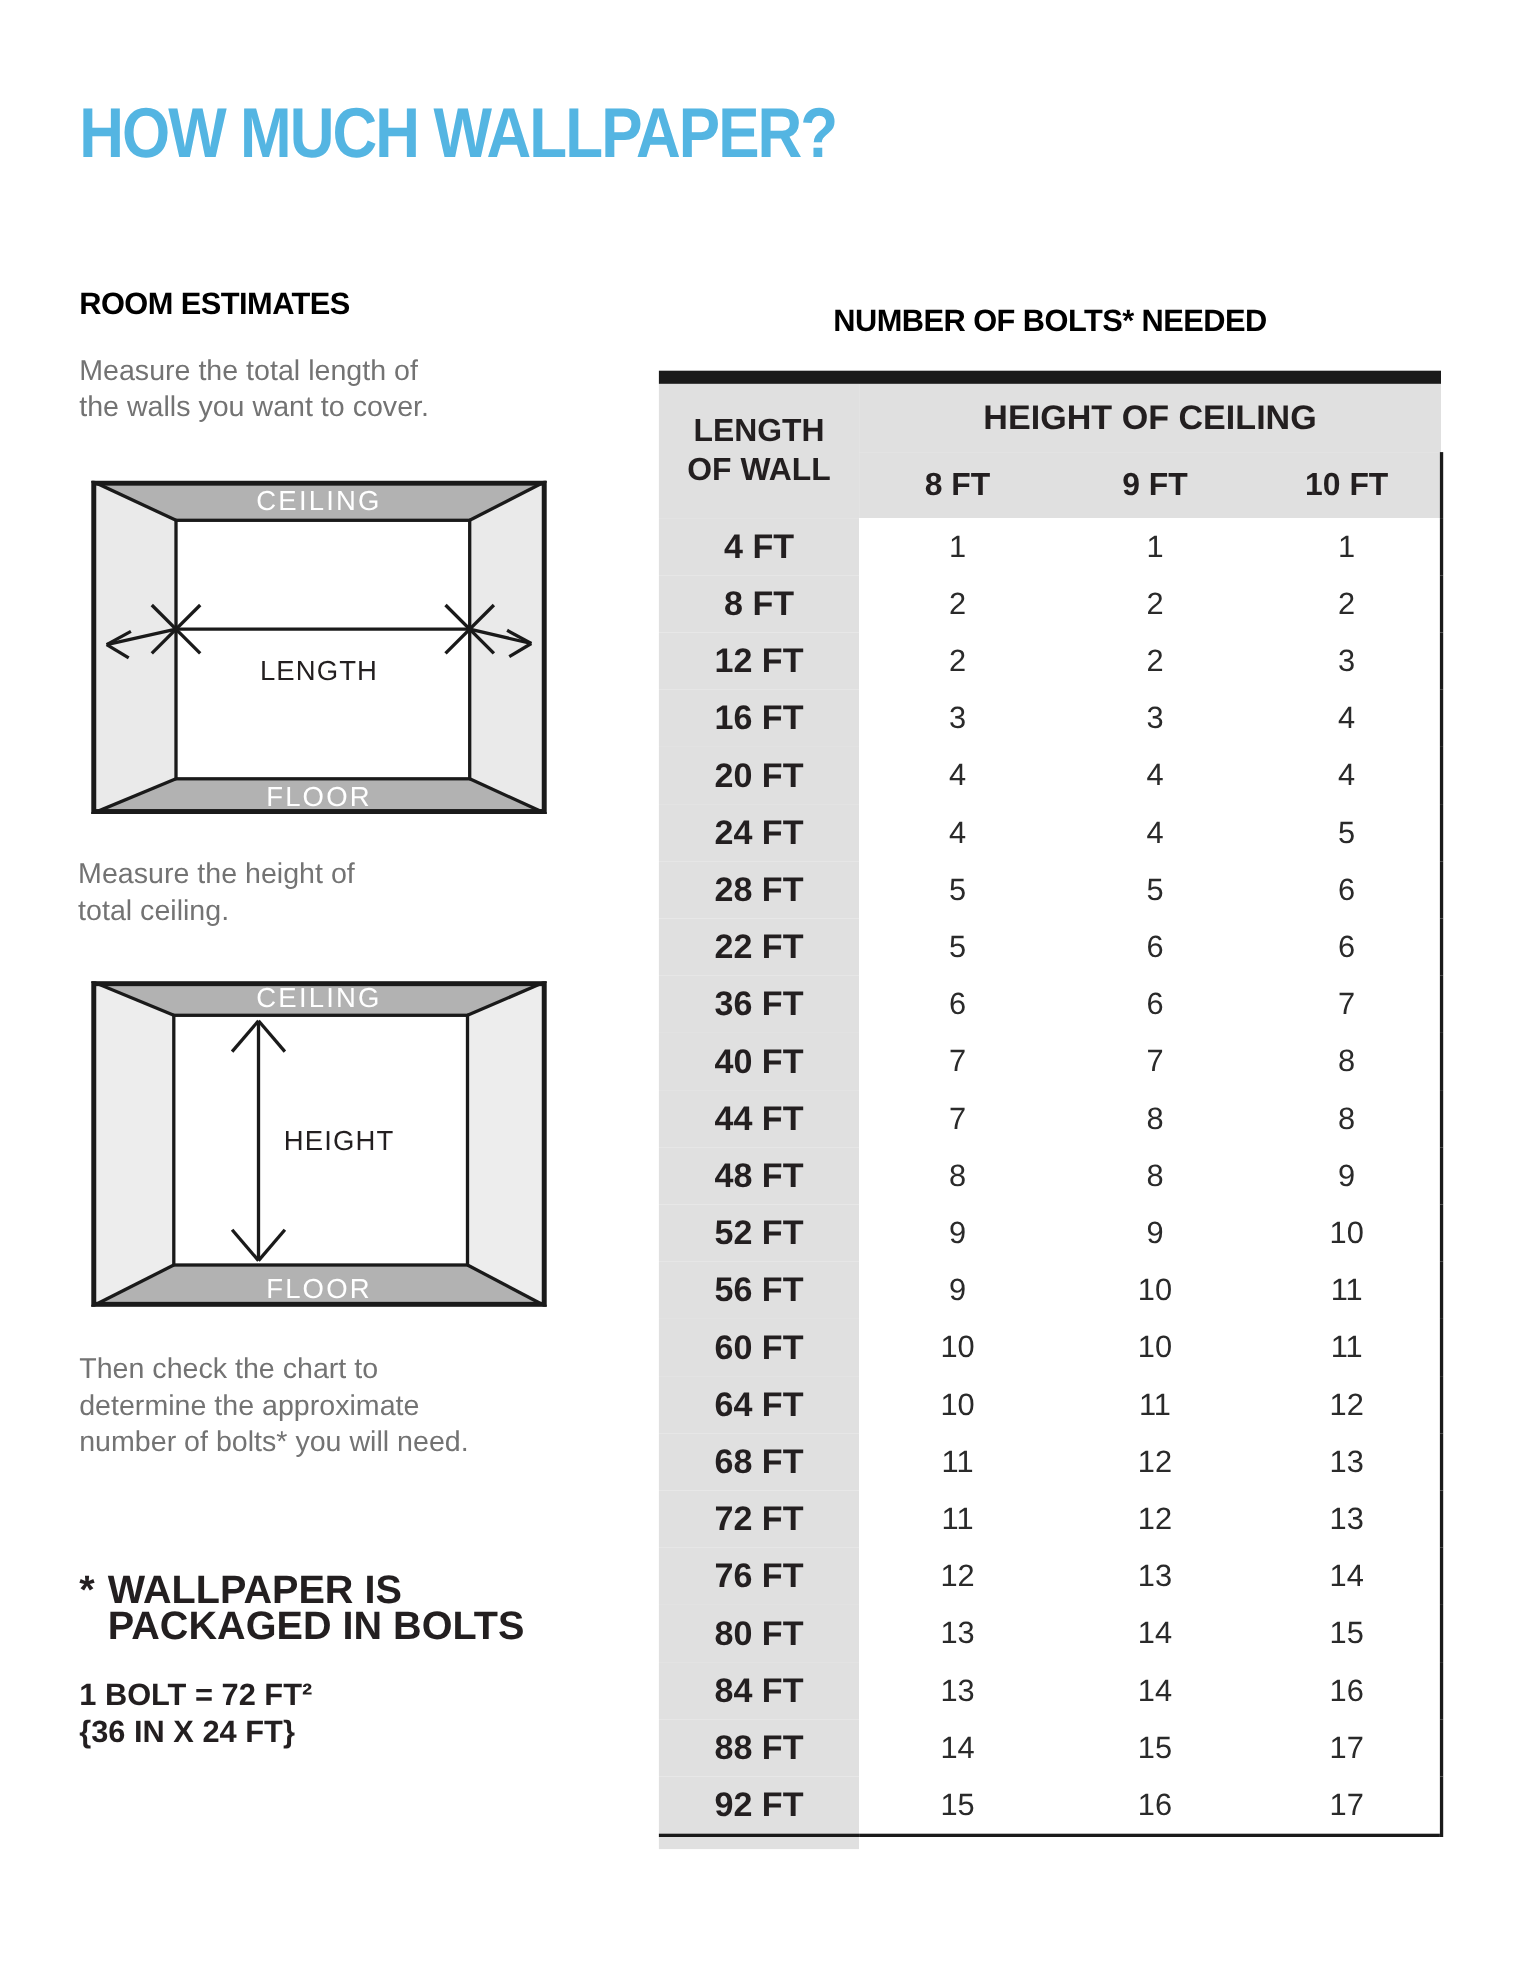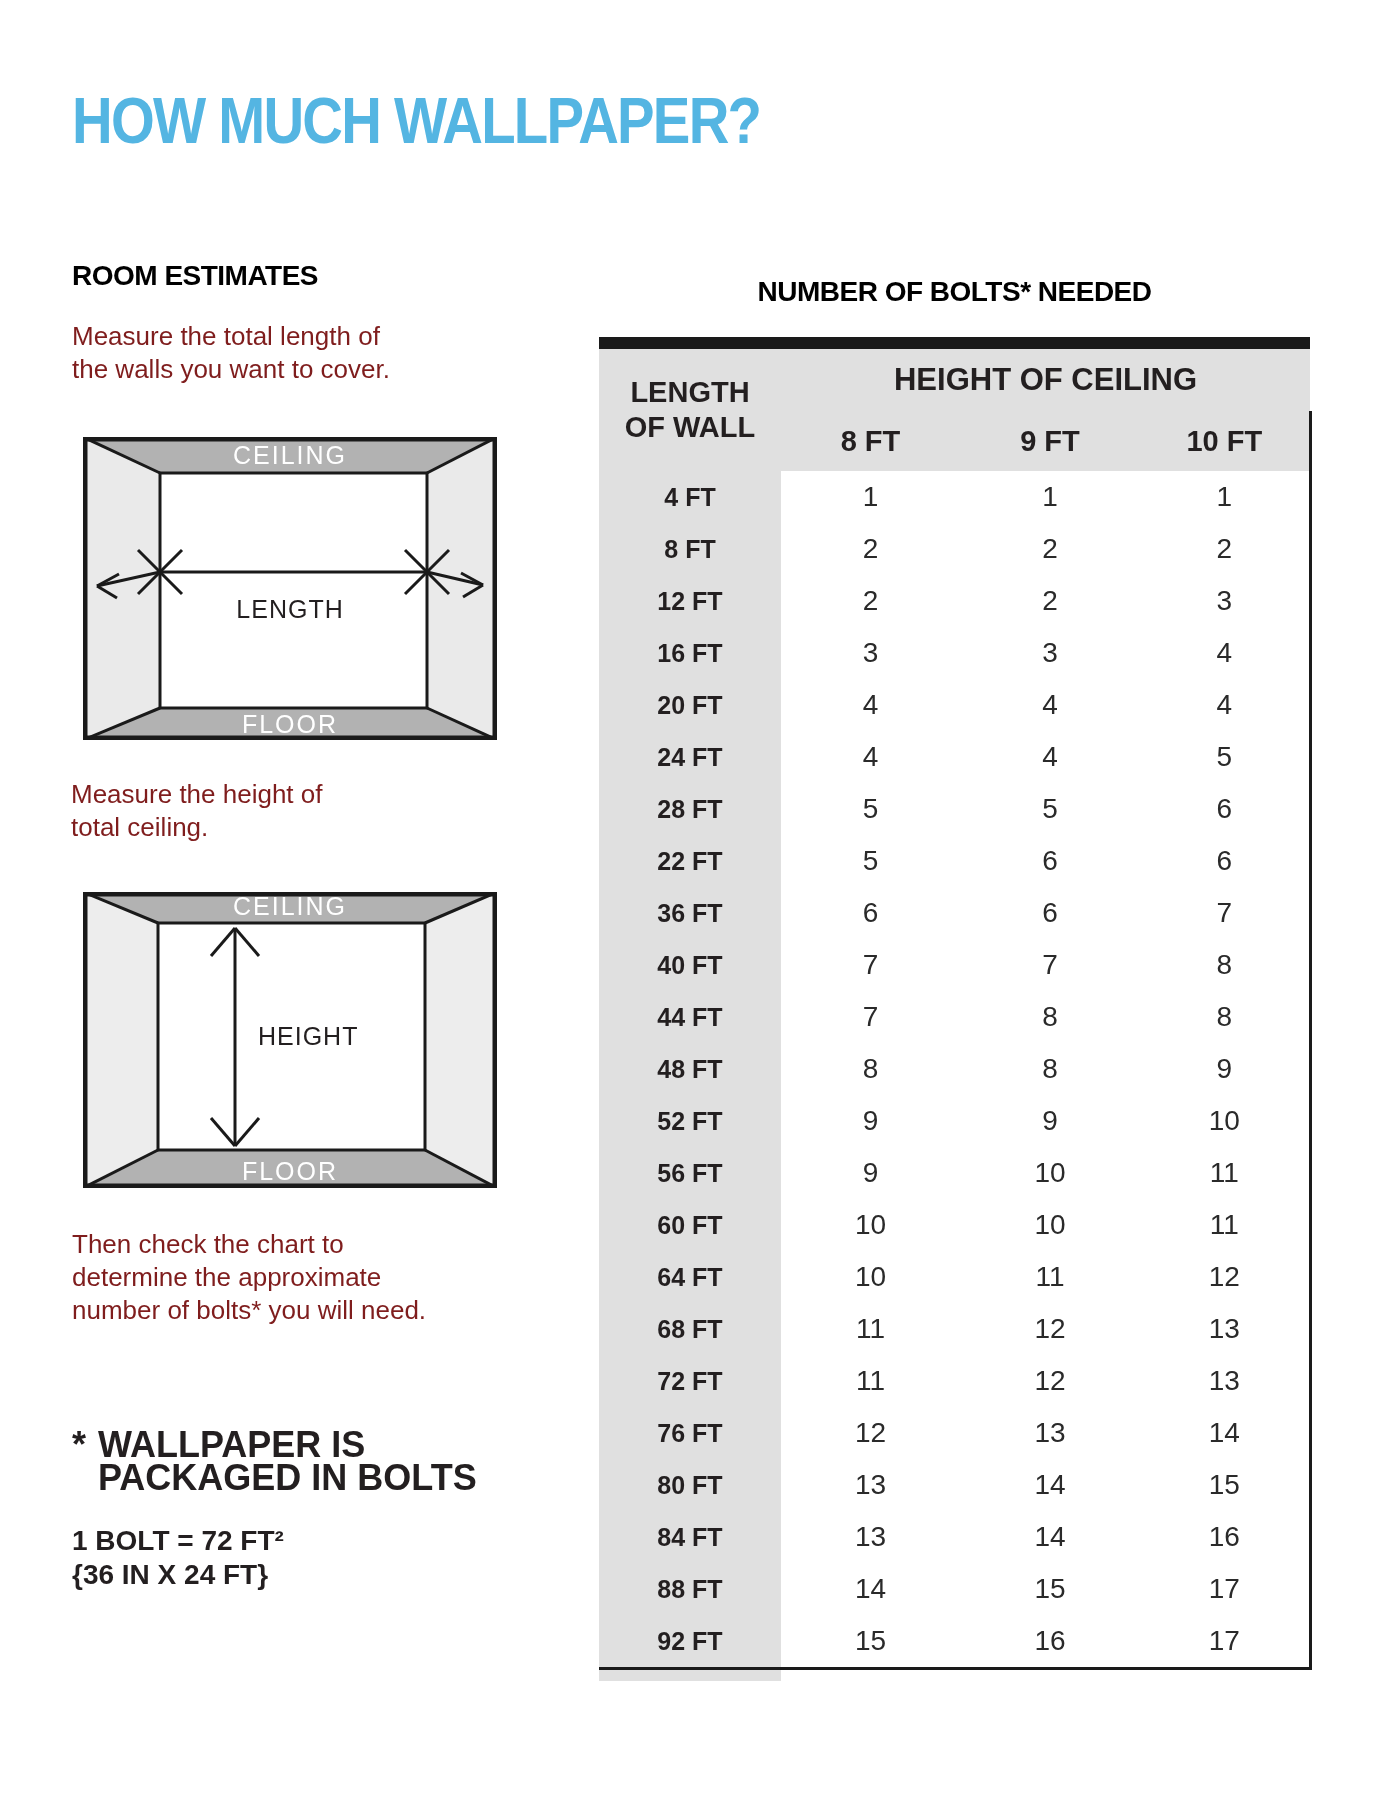--- a/index.html
+++ b/index.html
@@ -8,21 +8,21 @@
 
   .abs{position:absolute;}
 
   #main-title{left:72px;top:84px;font-size:64px;font-weight:bold;color:#54B5E2;
               letter-spacing:-2px;transform:scaleX(.88);transform-origin:left top;white-space:nowrap;}
 
   .section-heading{font-size:28px;font-weight:bold;color:#000000;letter-spacing:-0.5px;white-space:nowrap;}
   #room-estimates-heading{left:72px;top:260px;}
   #table-heading{left:599px;top:276px;width:711px;text-align:center;}
 
-  .body-text{font-size:26px;line-height:33px;color:#7f1d1d;}
+  .body-text{font-size:26px;line-height:33px;color:#737373;}
   #para-length{left:72px;top:320px;}
   #para-height{left:71px;top:778px;}
   #para-chart{left:72px;top:1228px;}
 
   .diagram{left:83px;width:414px;}
   #diagram-length{top:437px;height:303px;}
   #diagram-height{top:892px;height:296px;}
   .diagram svg{display:block;}
   .diagram text{font-family:"Liberation Sans","DejaVu Sans",sans-serif;}
   .surface-label{fill:#ffffff;font-size:25px;letter-spacing:2px;}
@@ -37,21 +37,21 @@
   #table-topbar{left:599px;top:337px;width:711px;height:12px;background:#1a1a1a;}
   #bolts-table-wrap{left:599px;top:349px;width:711px;}
   table.bolts{border-collapse:collapse;table-layout:fixed;width:711px;}
   table.bolts th,table.bolts td{border:0 solid #1a1a1a;padding:0;text-align:center;vertical-align:middle;}
 
   th.h-left{background:#E0E0E0;font-size:29px;font-weight:bold;line-height:35px;border-right-width:8px;border-bottom-width:3px;}
   th.h-group{background:#E0E0E0;font-size:31px;font-weight:bold;height:62px;border-bottom-width:3px;border-right-width:3px;}
   th.h-sub{background:#E0E0E0;font-size:29px;font-weight:bold;height:60px;border-bottom-width:7px;}
   th.h-sub:last-child{border-right-width:3px;}
 
-  tbody th{background:#E0E0E0;font-size:25px;font-weight:bold;height:52px;border-top-width:3px;border-right-width:8px;}
+  tbody th{background:#E0E0E0;font-size:31px;font-weight:bold;height:52px;border-top-width:3px;border-right-width:8px;}
   tbody td{background:#fff;font-size:28px;font-weight:normal;height:52px;border-top-width:3px;border-left-width:3px;color:#2a2a2a;}
   tbody td:last-child{border-right-width:3px;}
 
   tfoot th.foot-strip{background:#E0E0E0;height:11px;border-top-width:3px;}
   tfoot td.foot-blank{background:#fff;border-top-width:3px;}
 </style>
 </head>
 <body>
 
 <div id="page">

